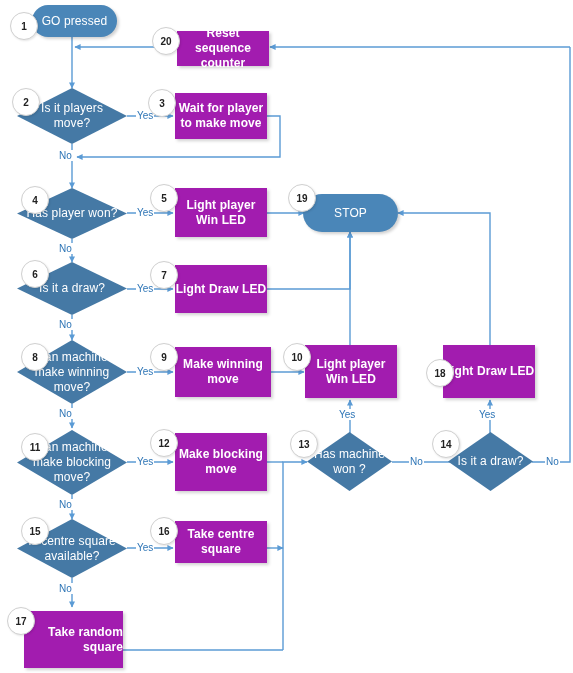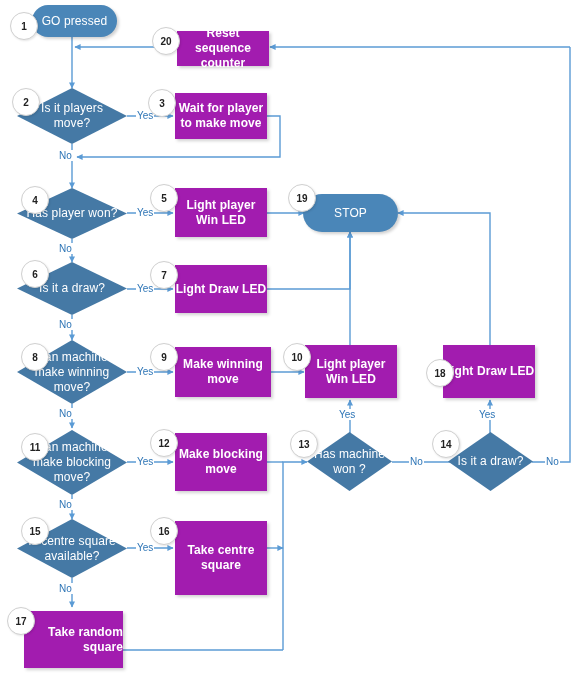--- a/index.html
+++ b/index.html
@@ -181,21 +181,21 @@
     <span class="dtext">Is it a draw?</span>
   </div>
   <div class="badge" style="left:432px;top:430px;">14</div>
 
   <div class="node diamond" style="left:17px;top:519px;width:110px;height:59px;">
     <div class="dshape"></div>
     <span class="dtext">Is centre square available?</span>
   </div>
   <div class="badge" style="left:21px;top:517px;">15</div>
 
-  <div class="node rect" style="left:175px;top:521px;width:92px;height:74px;">
+  <div class="node rect" style="left:175px;top:521px;width:92px;height:42px;">
     <span>Take centre square</span>
   </div>
   <div class="badge" style="left:150px;top:517px;">16</div>
 
   <div class="node rect" style="left:24px;top:611px;width:99px;height:57px;text-align:right;">
     <span>Take random square</span>
   </div>
   <div class="badge" style="left:7px;top:607px;">17</div>
 
   <div class="elabel" style="left:136px;top:110px;">Yes</div>

